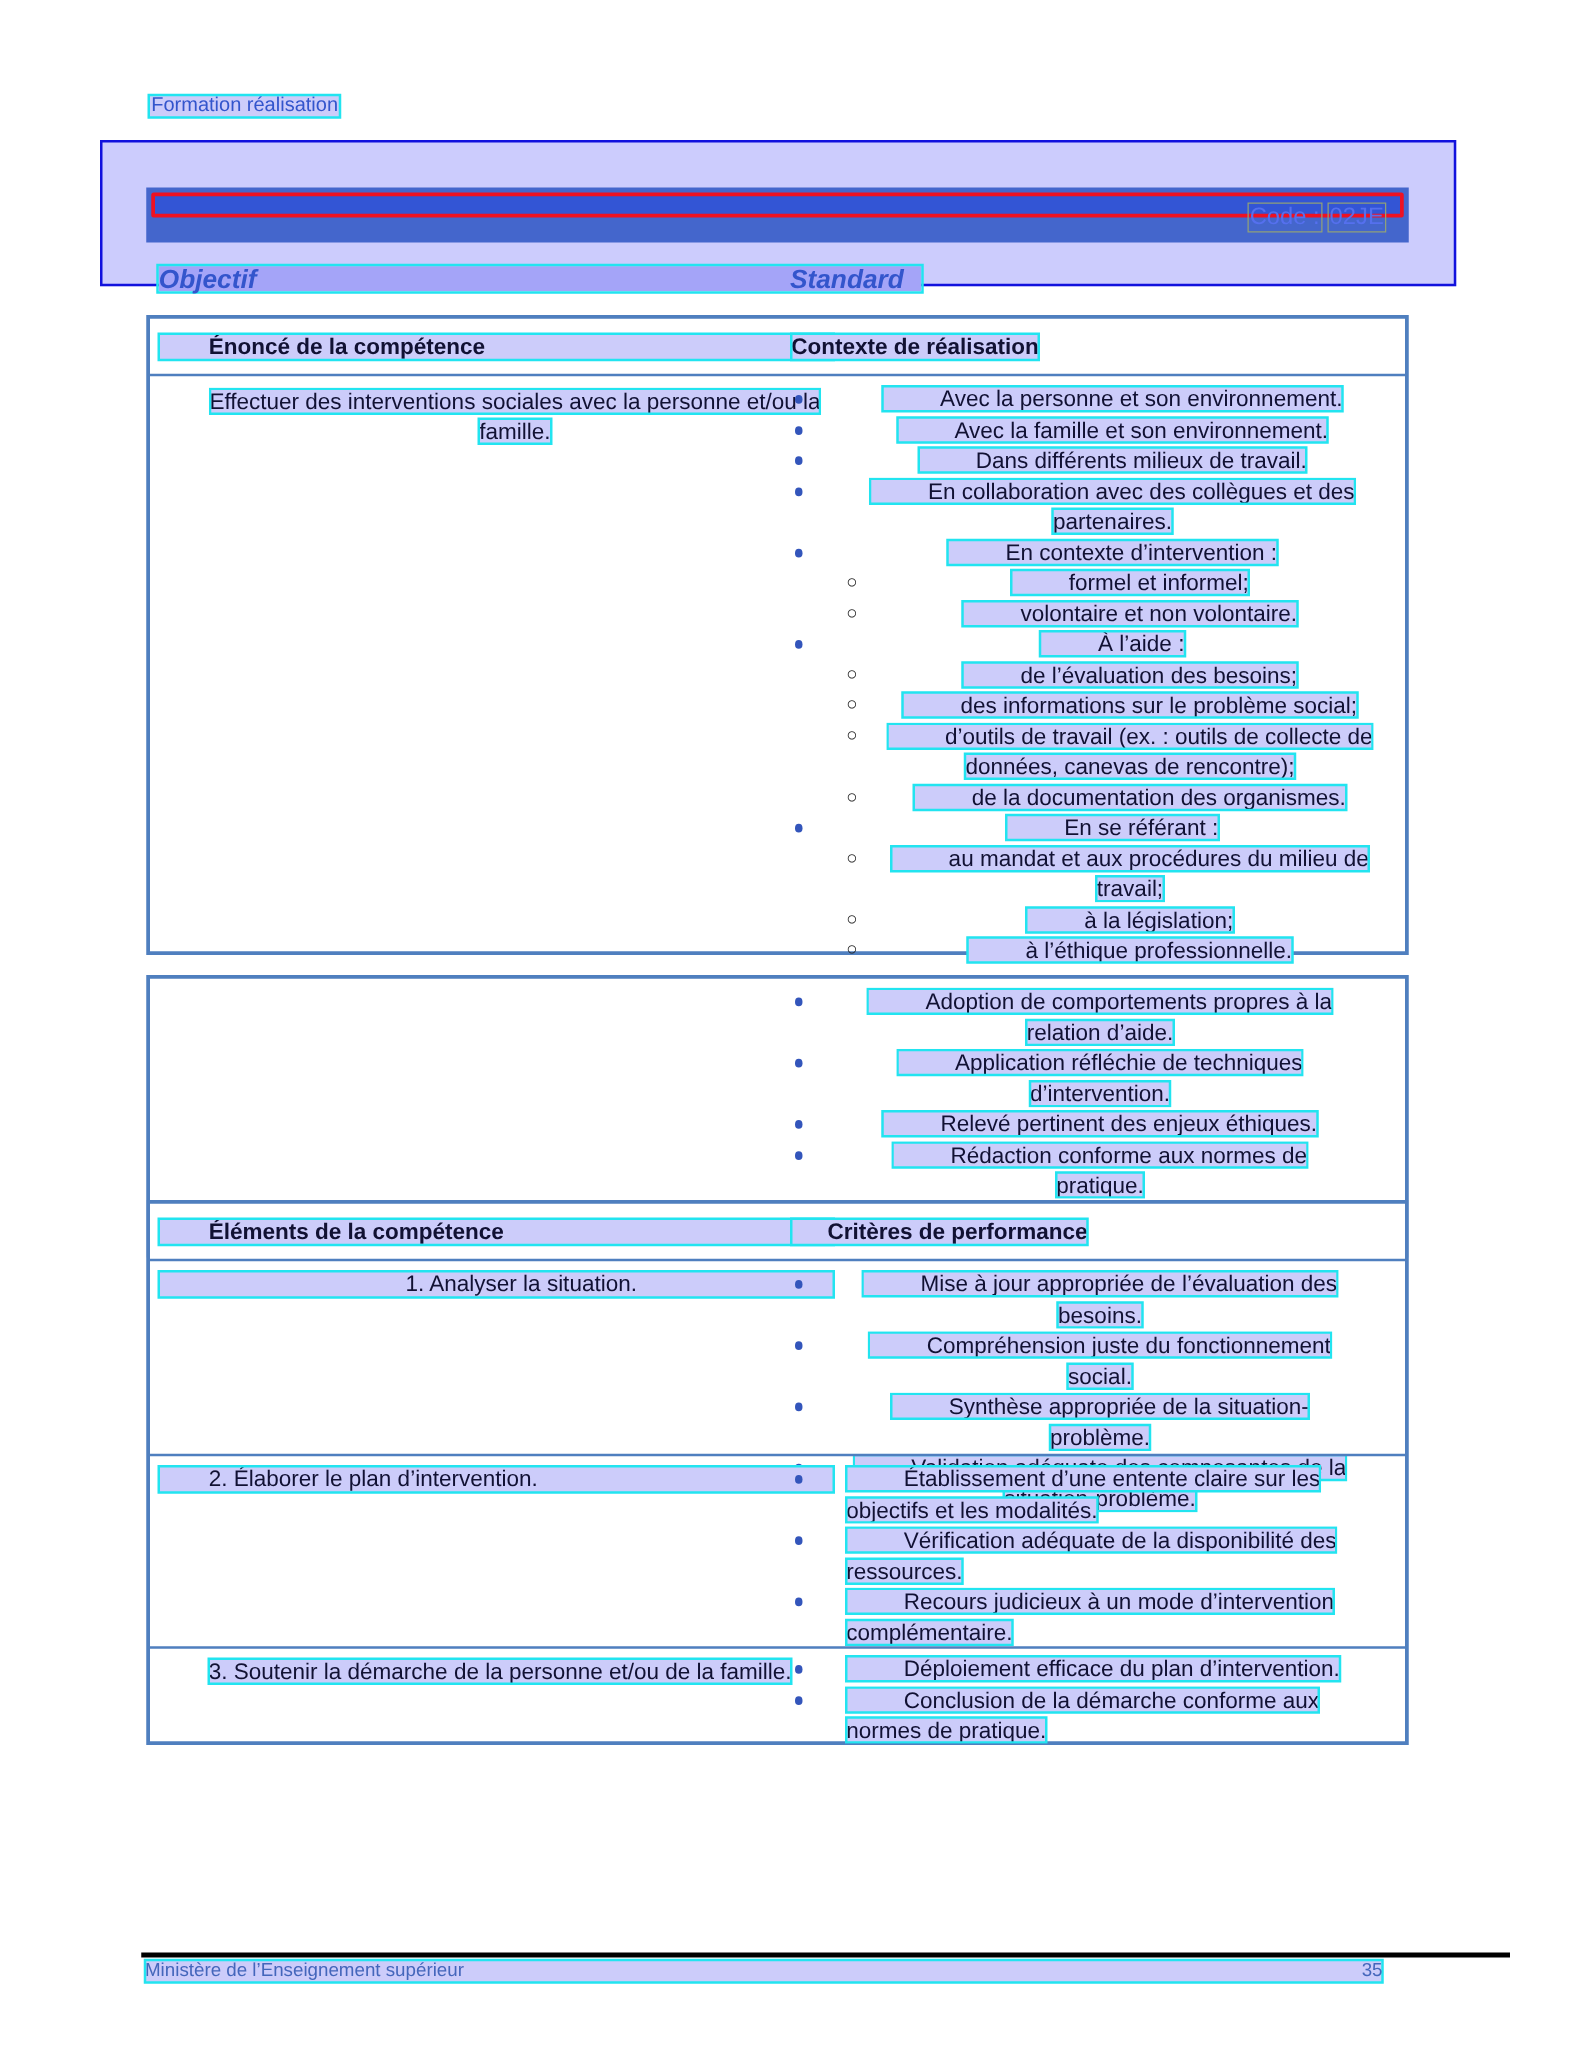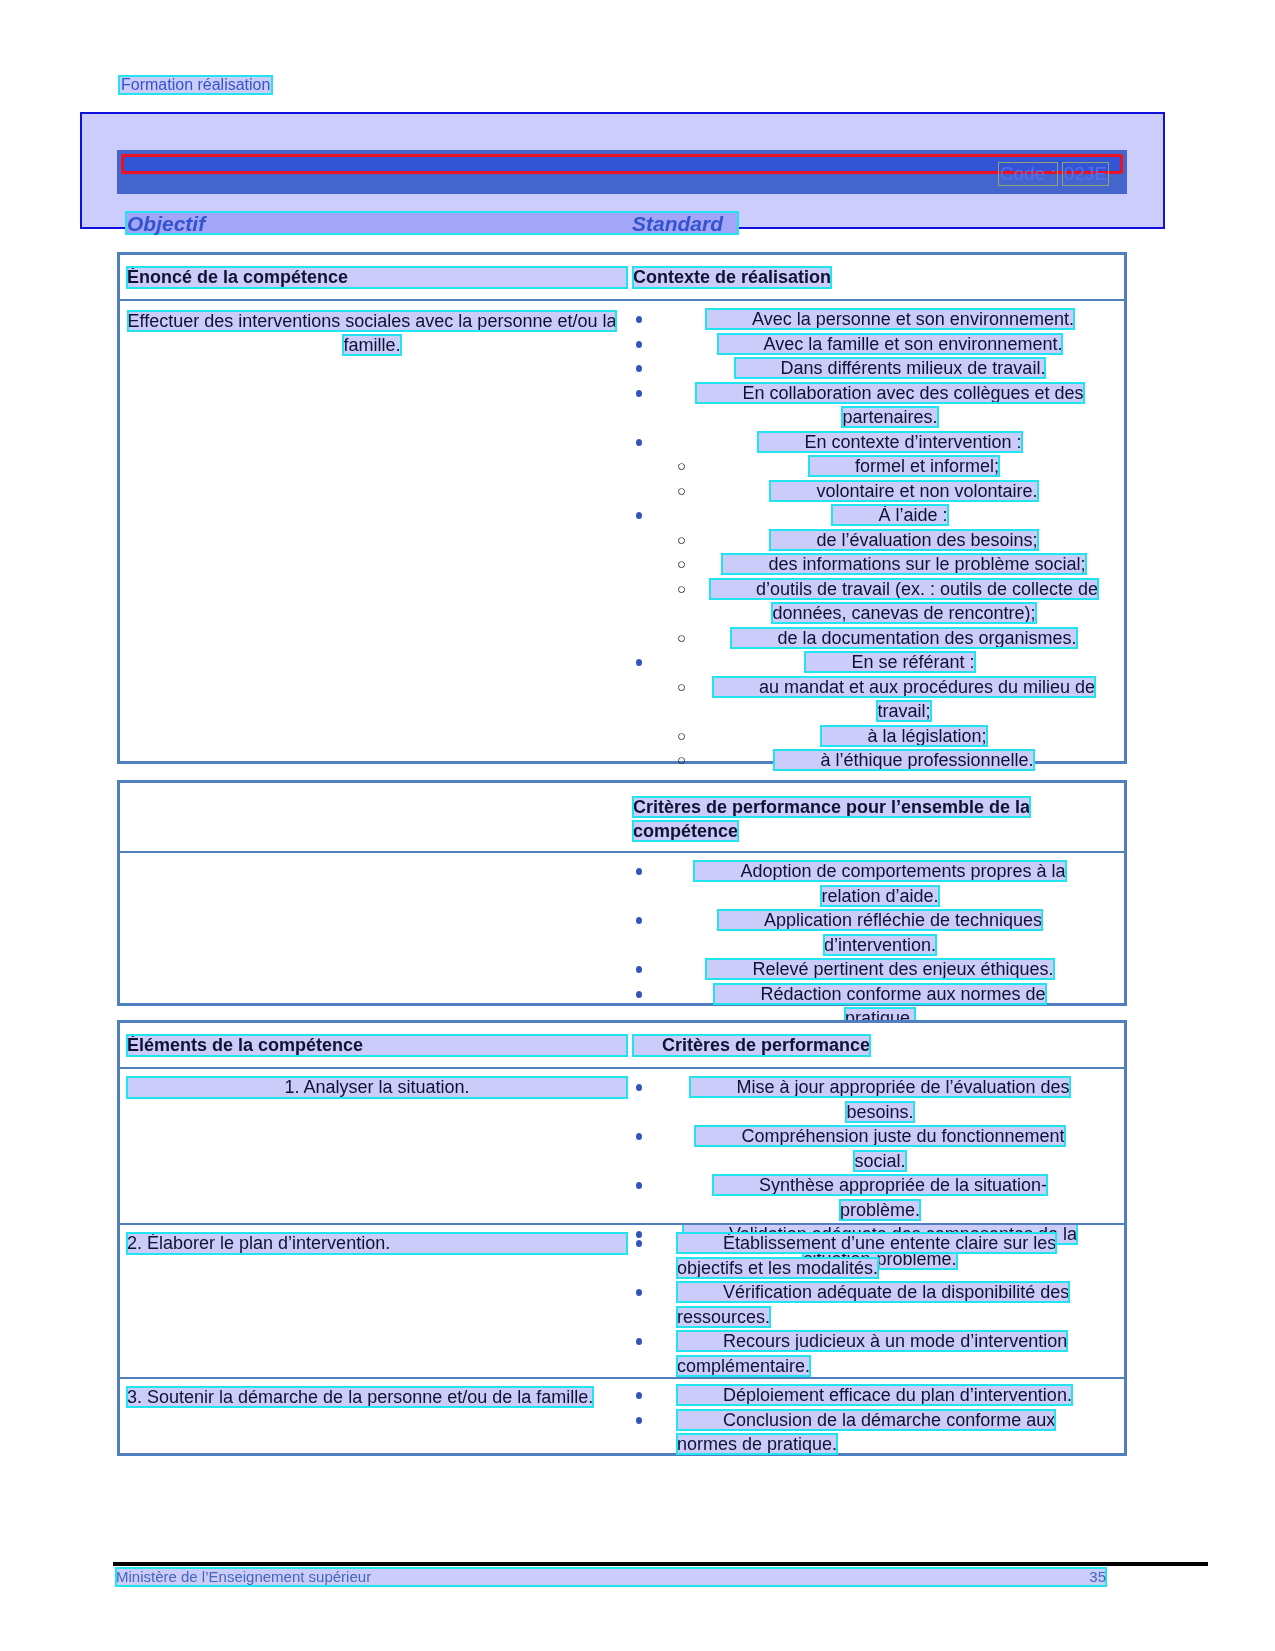--- a/index.html
+++ b/index.html
@@ -15,21 +15,21 @@
   .code-text { position: absolute; right: 12px; top: 6px; font-size: 19px; color: #5570ee; display: flex; gap: 6px; }
   .code-text span { outline: 1px solid #8fa07a; padding: 0 1px; }
   .col-heads { position: absolute; left: 127px; top: 212px; width: 610px; height: 22px; }
   .col-head { position: absolute; top: 0; font-size: 21px; font-weight: bold; font-style: italic; color: #3355cc; }
   .col-heads-bg { position: absolute; left: 127px; top: 213px; width: 610px; height: 20px; background: #a4a4f8; outline: 2px solid #22e4f0; }
 
   .box { position: absolute; left: 117px; width: 1010px; border: 3px solid #4f7fbf; box-sizing: border-box; background: #fff; }
   .box .hrow { border-bottom: 2px solid #4f7fbf; position: relative; }
   .box .row { position: relative; border-top: 2px solid #4f7fbf; }
   .box .row.first { border-top: none; text-align: center; }
-  .lcell { position: absolute; left: 7px; font-size: 18px; }
+  .lcell { position: absolute; left: 7px; font-size: 18px; padding-left: 40px; }
   .rcell { position: absolute; left: 513px; font-size: 18px; }
   .hd { font-weight: bold; font-size: 18px; color: #111133; }
   .list { list-style: none; margin: 0; padding: 0; }
   .list li { position: relative; line-height: 24.5px; font-size: 18px; }
   .b1 { padding-left: 44px; }
   .b1 .bul { position: absolute; left: 0; top: 0; width: 44px; }
   .b1 .bul::before { content: ""; position: absolute; left: 3px; top: 9px; width: 6px; height: 7px; background: #3355bb; border-radius: 50%; }
   .b2 { padding-left: 72px; }
   .b2 .bul { position: absolute; left: 44px; top: 0; font-size: 15px; color: #222; }
   .txt { display: inline; padding-left: 46px; }
@@ -80,36 +80,31 @@
       <li class="b2"><span class="bul">○</span><span class="txt hl">de la documentation des organismes.</span></li>
       <li class="b1"><span class="bul"></span><span class="txt hl">En se référant :</span></li>
       <li class="b2"><span class="bul">○</span><span class="txt hl">au mandat et aux procédures du milieu de travail;</span></li>
       <li class="b2"><span class="bul">○</span><span class="txt hl">à la législation;</span></li>
       <li class="b2"><span class="bul">○</span><span class="txt hl">à l’éthique professionnelle.</span></li>
     </ul>
   </div>
 </div>
 
 <div class="box" style="top:780px;height:226px;">
-  <div class="hrow" style="height:68px;">
-    <div class="rcell hd" style="top:12px;width:470px;line-height:24px;">
-      <span class="hl">Critères de performance pour l’ensemble de la compétence</span>
-    </div>
-  </div>
   <div class="row first" style="height:150px;">
     <ul class="list rcell" style="top:6px;width:450px;">
       <li class="b1"><span class="bul"></span><span class="txt hl">Adoption de comportements propres à la relation d’aide.</span></li>
       <li class="b1"><span class="bul"></span><span class="txt hl">Application réfléchie de techniques d’intervention.</span></li>
       <li class="b1"><span class="bul"></span><span class="txt hl">Relevé pertinent des enjeux éthiques.</span></li>
       <li class="b1"><span class="bul"></span><span class="txt hl">Rédaction conforme aux normes de pratique.</span></li>
     </ul>
   </div>
 </div>
 
-<div class="box" style="top:1020px;height:436px;">
+<div class="box" style="top:960px;height:436px;">
   <div class="hrow" style="height:44px;">
     <span class="lcell hd hl" style="top:12px;width:500px;">Éléments de la compétence</span>
     <span class="rcell hd hl" style="top:12px;padding-left:29px;">Critères de performance</span>
   </div>
   <div class="row first" style="height:154px;">
     <span class="lcell hl" style="top:8px;width:500px;">1.  Analyser la situation.</span>
     <ul class="list rcell" style="top:6px;width:450px;">
       <li class="b1"><span class="bul"></span><span class="txt hl">Mise à jour appropriée de l’évaluation des besoins.</span></li>
       <li class="b1"><span class="bul"></span><span class="txt hl">Compréhension juste du fonctionnement social.</span></li>
       <li class="b1"><span class="bul"></span><span class="txt hl">Synthèse appropriée de la situation-problème.</span></li>

